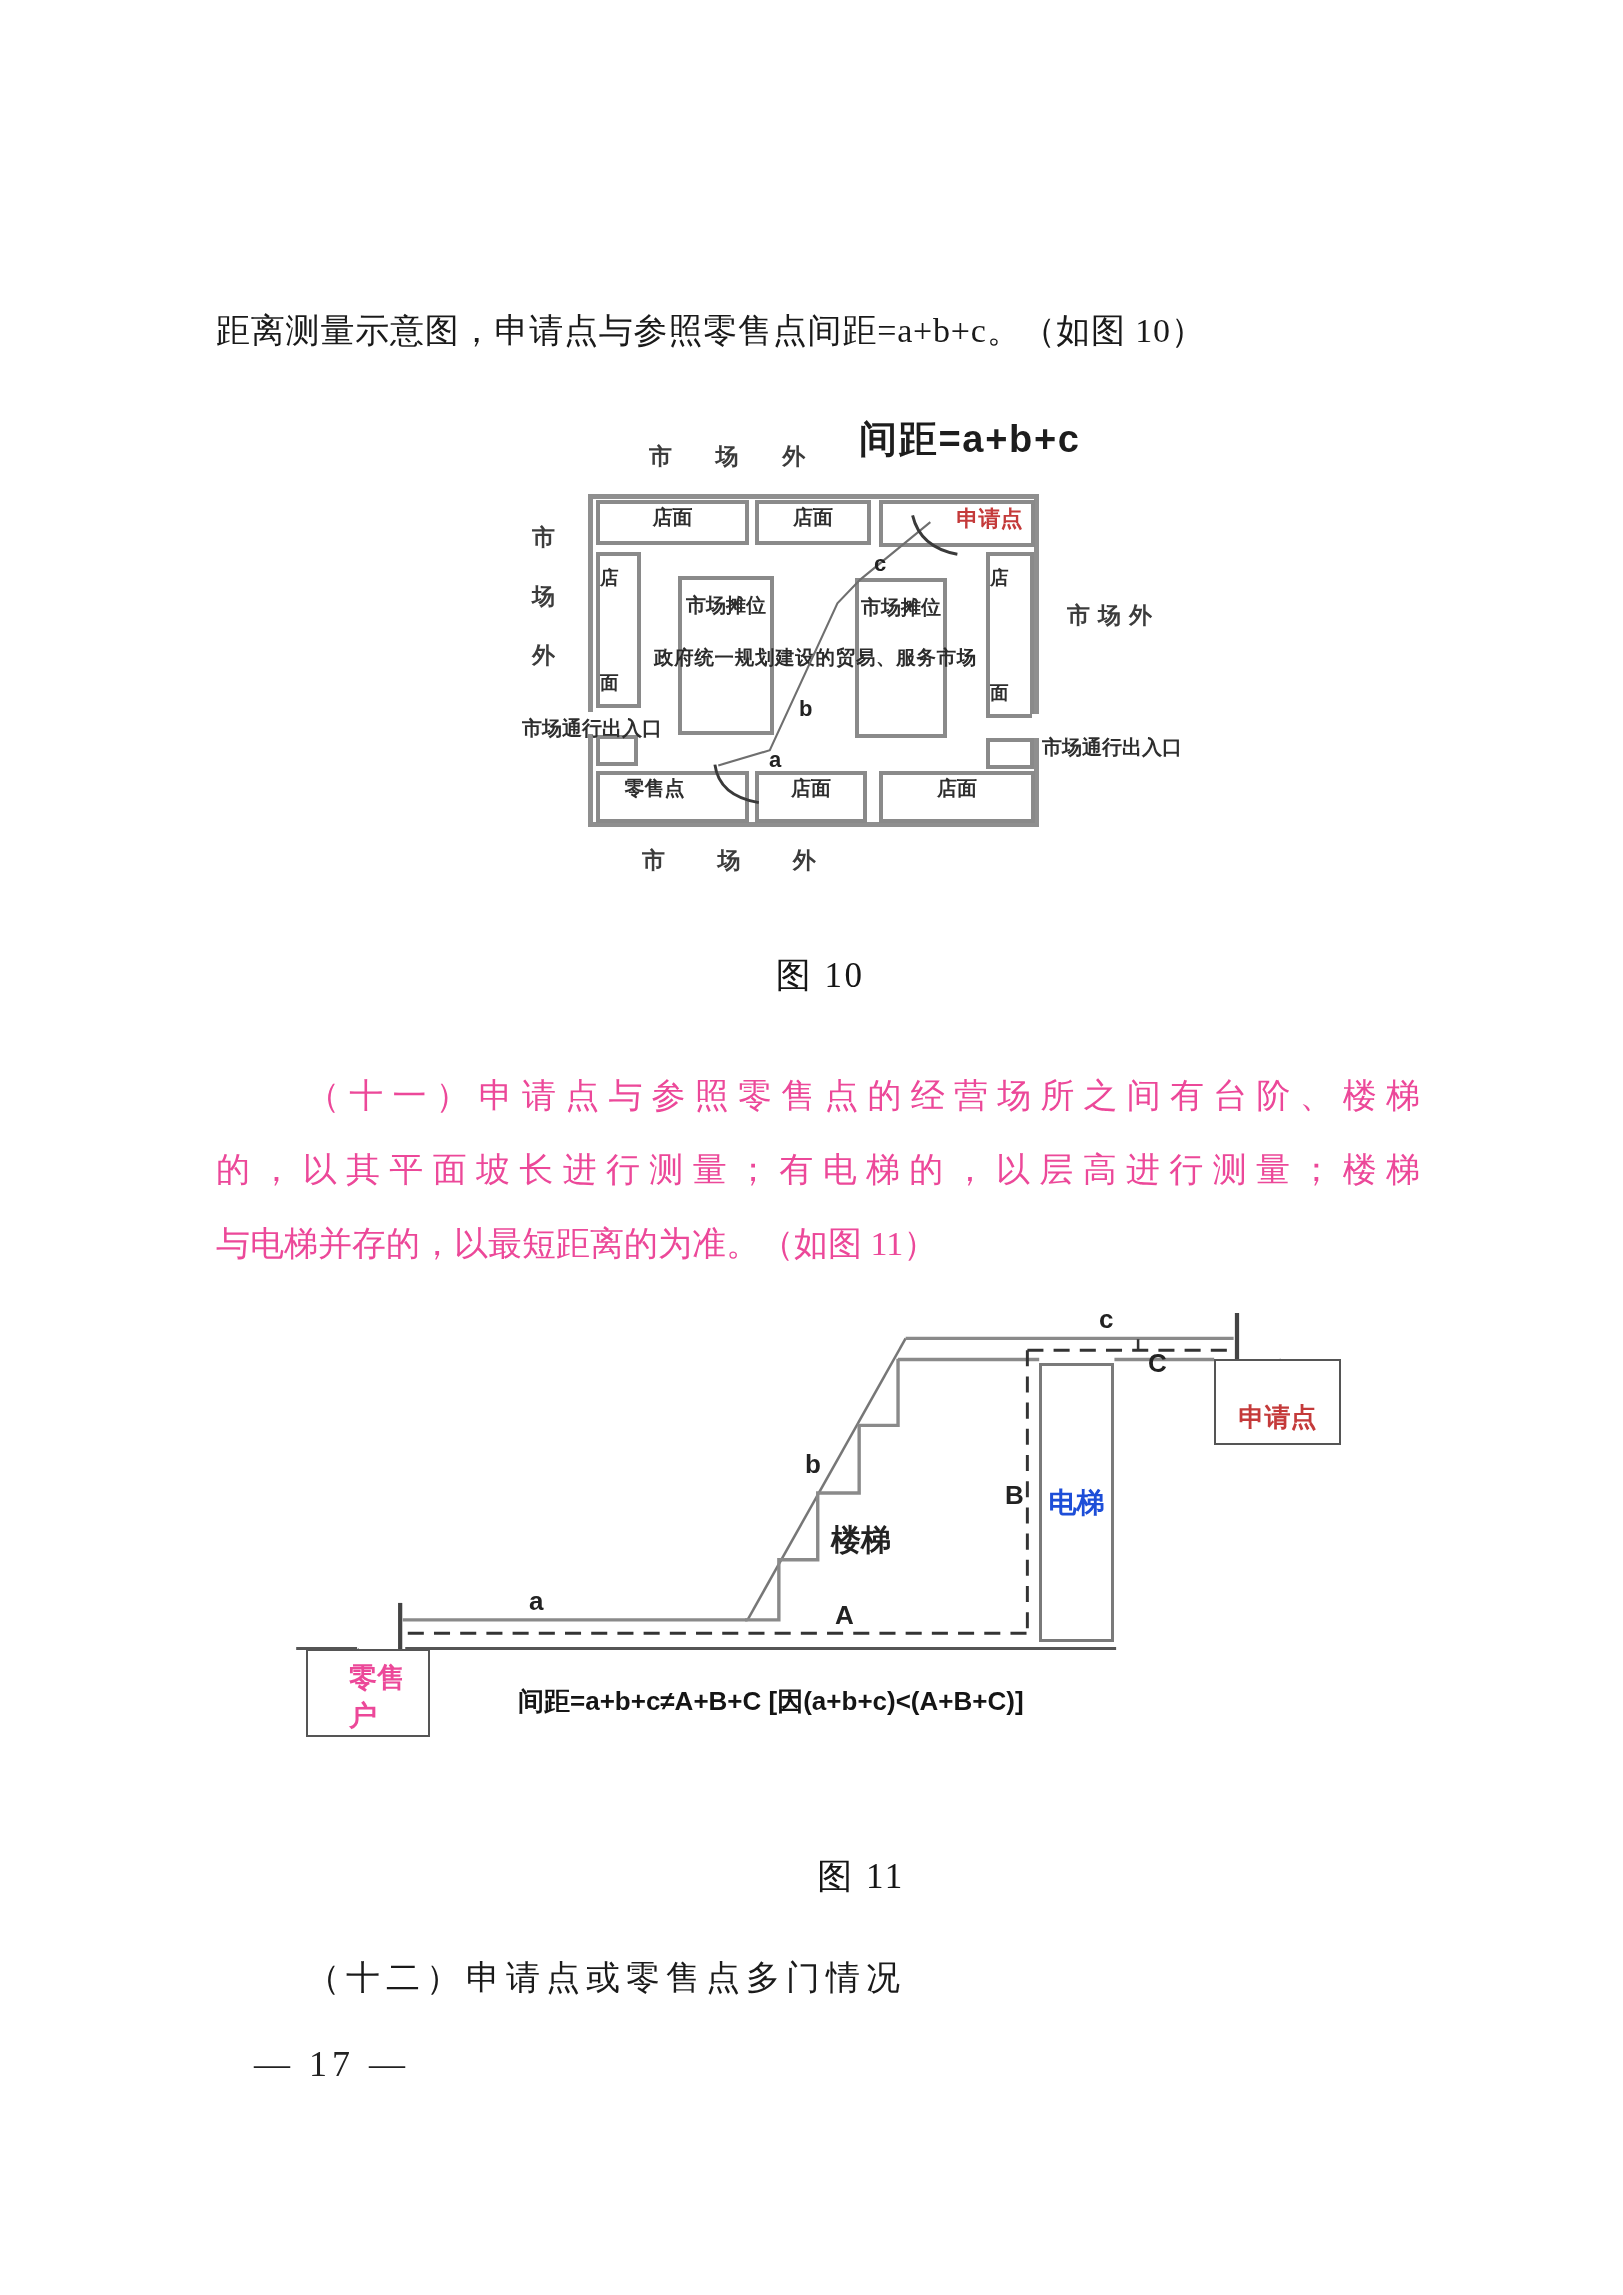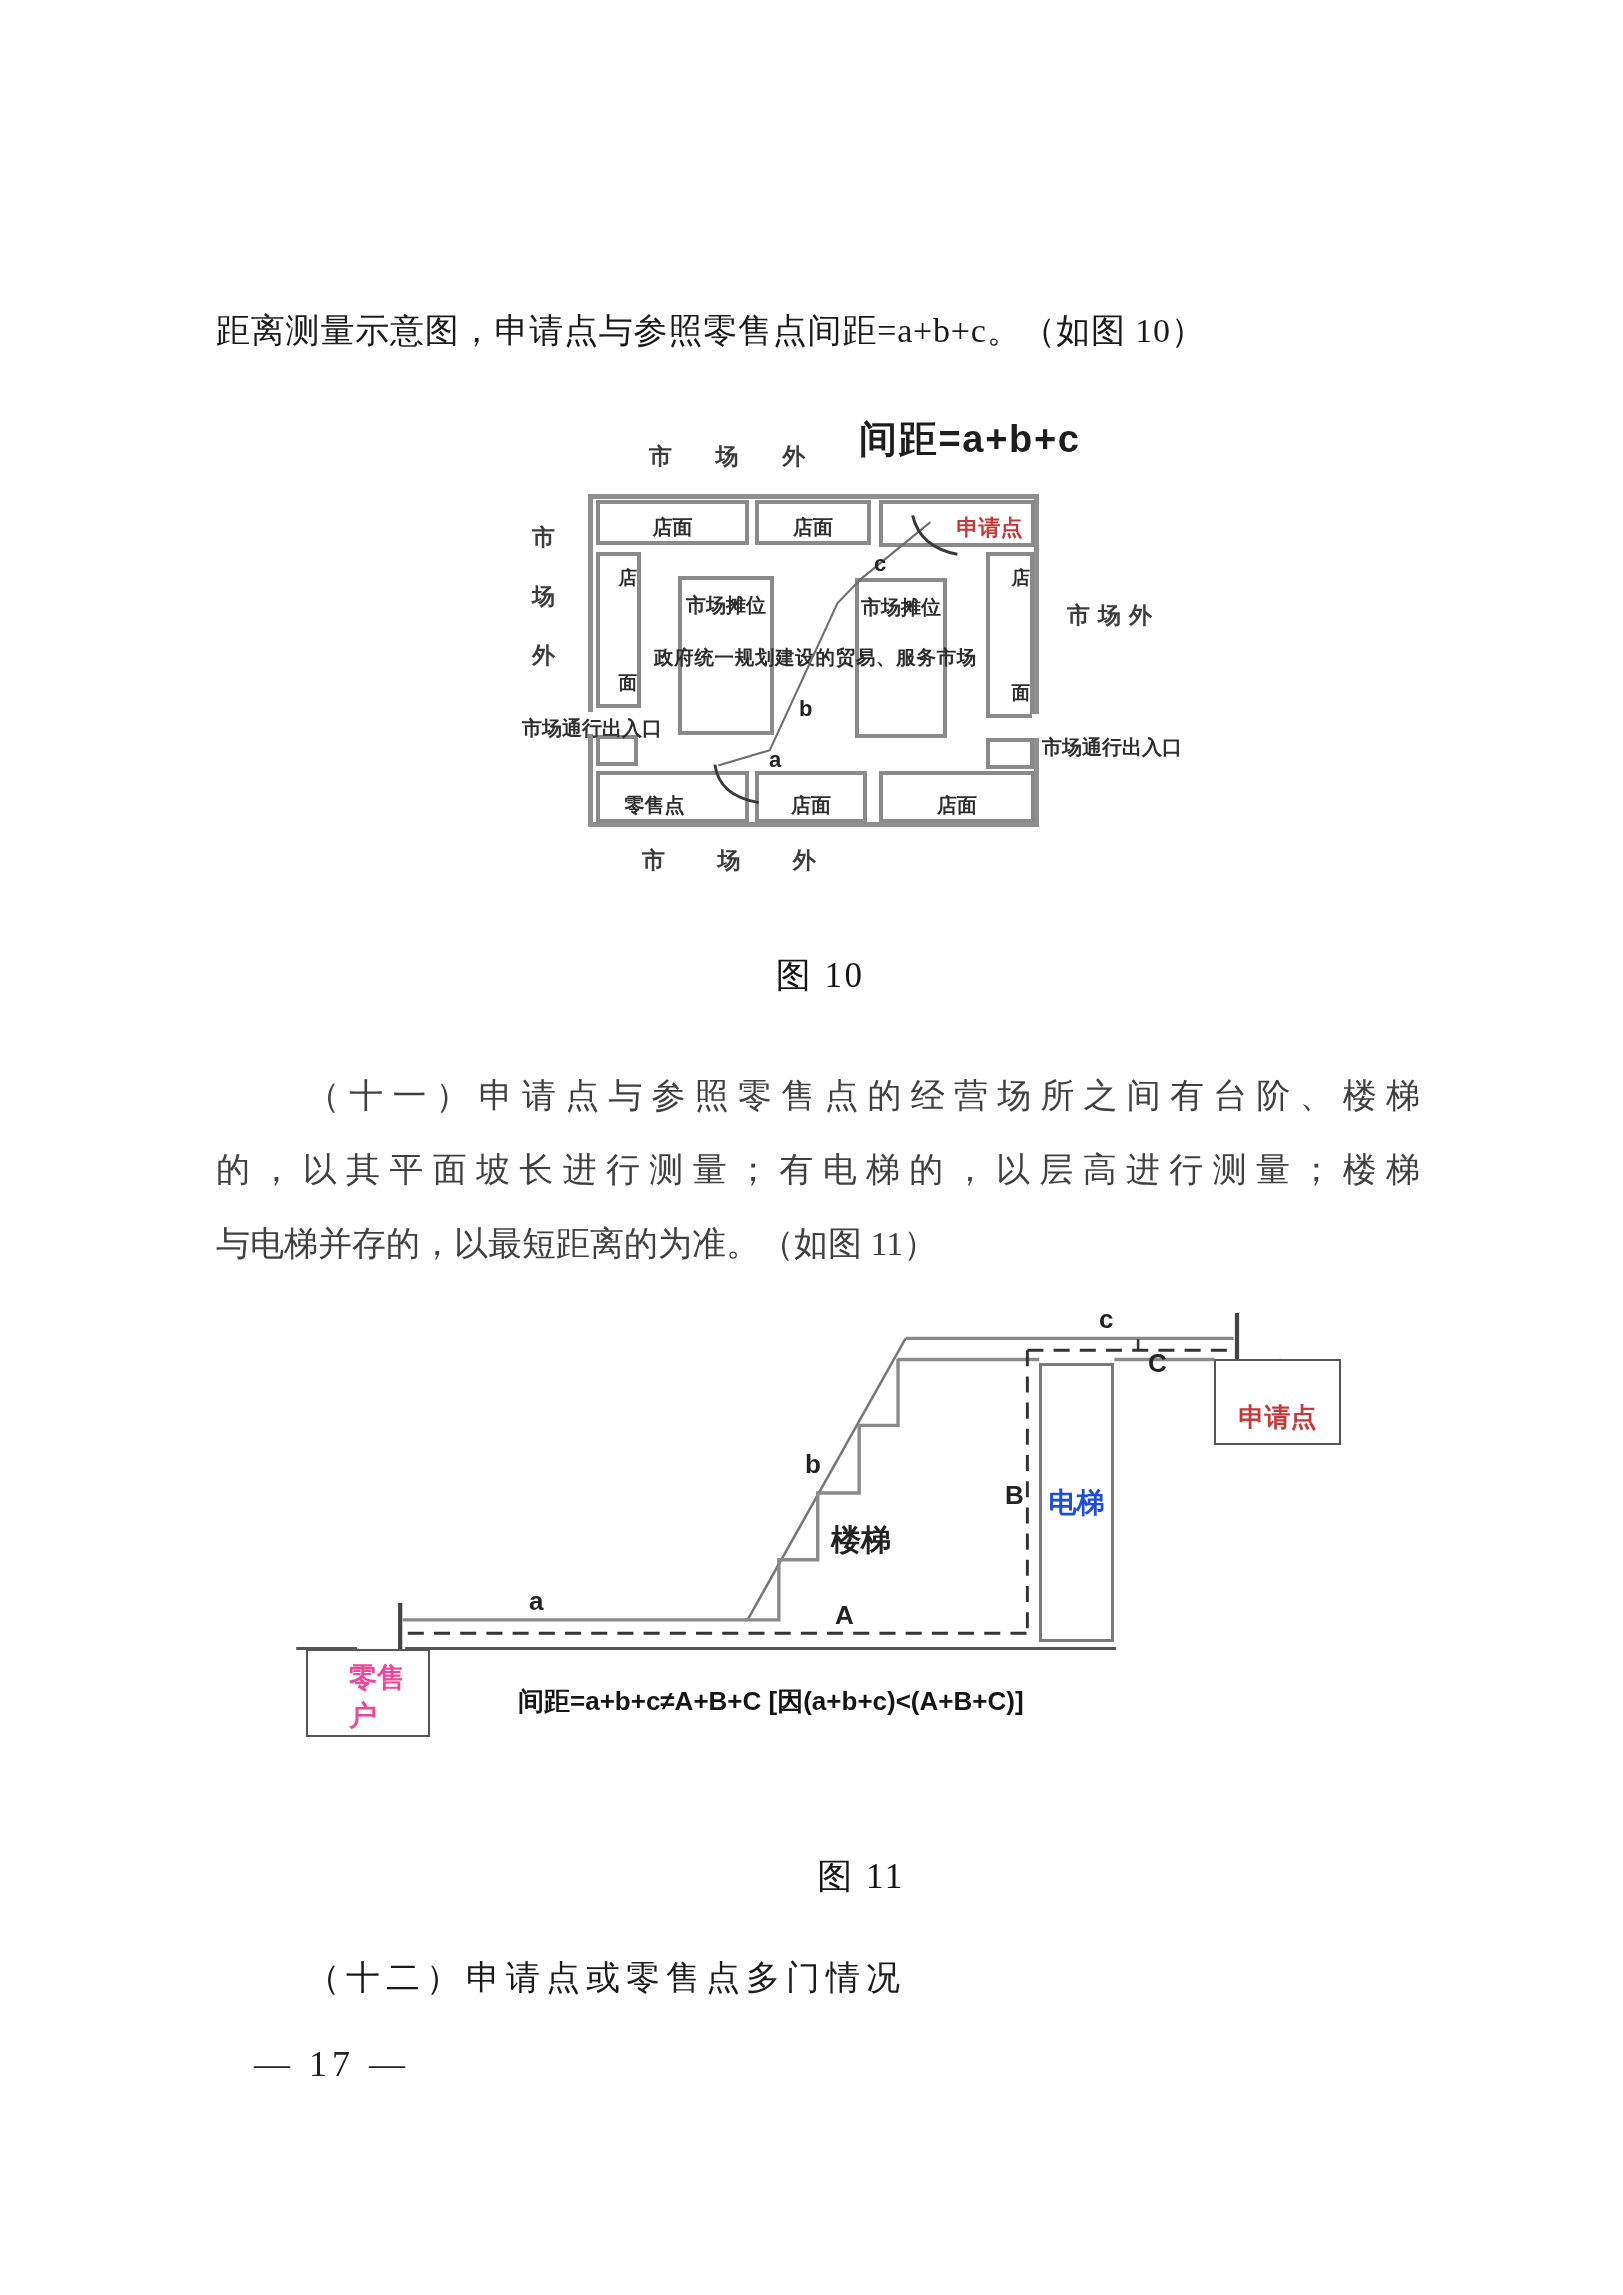--- a/index.html
+++ b/index.html
@@ -2,40 +2,40 @@
 <html style="font-size:13.5px"><head>
 <meta charset="utf-8">
 <style>
   html,body{margin:0;padding:0;background:#e8e8e8;}
   .page{
     position:relative;width:1623px;height:2295px;background:#ffffff;
     font-family:"Liberation Serif",serif;color:#1b1b1b;overflow:hidden;margin:0 auto;
   }
   .abs{position:absolute;}
   .body-line{font-size:34px;letter-spacing:0.8px;white-space:nowrap;color:#1a1a1a;}
-  .para{font-size:34px;line-height:74px;color:#404040;width:1204px;}
+  .para{font-size:34px;line-height:74px;color:#ec4899;width:1204px;}
   .para .pline{display:block;text-align:justify;}
   .para .pline.just{text-align-last:justify;}
   .para .pline.indent{text-indent:90px;}
   .caption{font-size:35px;color:#161616;text-align:center;width:254px;letter-spacing:2.5px;}
   .pageno{font-size:36px;letter-spacing:5px;color:#222;}
 
   
   .fig10{left:473px;top:414px;width:744px;height:490px;}
   .f10-title{left:386px;top:0;font-family:"Liberation Sans",sans-serif;font-weight:600;
              font-size:38px;letter-spacing:1.7px;color:#1d1d1d;white-space:nowrap;}
   .mkt{font-family:"Liberation Sans",sans-serif;font-weight:700;font-size:23px;color:#3c3c3c;white-space:nowrap;}
   .mkt-top{left:176px;top:27px;letter-spacing:18.6px;}
   .mkt-bottom{left:169px;top:431px;letter-spacing:23px;}
   .mkt-right{left:594px;top:186px;letter-spacing:0.8px;}
   .mkt-left{left:59px;top:108px;display:flex;flex-direction:column;gap:28px;align-items:center;}
   .outerwall{left:115px;top:80px;width:451px;height:333px;border:5px solid #8f8f8f;box-sizing:border-box;background:#fff;}
   .wallgap{background:#fff;z-index:2;}
   .mbox{position:absolute;background:#fff;border:4.2px solid #8a8a8a;box-sizing:border-box;
-        display:flex;align-items:flex-end;justify-content:center;z-index:1;
+        display:flex;align-items:flex-start;justify-content:center;z-index:1;
         font-family:"Liberation Sans",sans-serif;font-weight:700;color:#2e2e2e;}
   .mbox .lbl{white-space:nowrap;}
   .vbox{flex-direction:column;justify-content:space-between;padding:8.5px 0;}
   .stallbox{align-items:flex-start;padding-top:12px;}
   .f10-desc{left:181px;top:230px;z-index:3;font-family:"Liberation Sans",sans-serif;font-weight:700;
             font-size:19.4px;color:#2b2b2b;white-space:nowrap;letter-spacing:0.8px;}
   .exitlbl{font-family:"Liberation Sans",sans-serif;font-weight:700;font-size:20px;color:#2e2e2e;white-space:nowrap;z-index:5;}
   .seglbl{font-family:"Liberation Sans",sans-serif;font-weight:700;font-size:22px;color:#222;z-index:5;}
   .redlbl{color:#c43a3a;}
   .f10-svg{left:0;top:0;z-index:4;pointer-events:none;}

